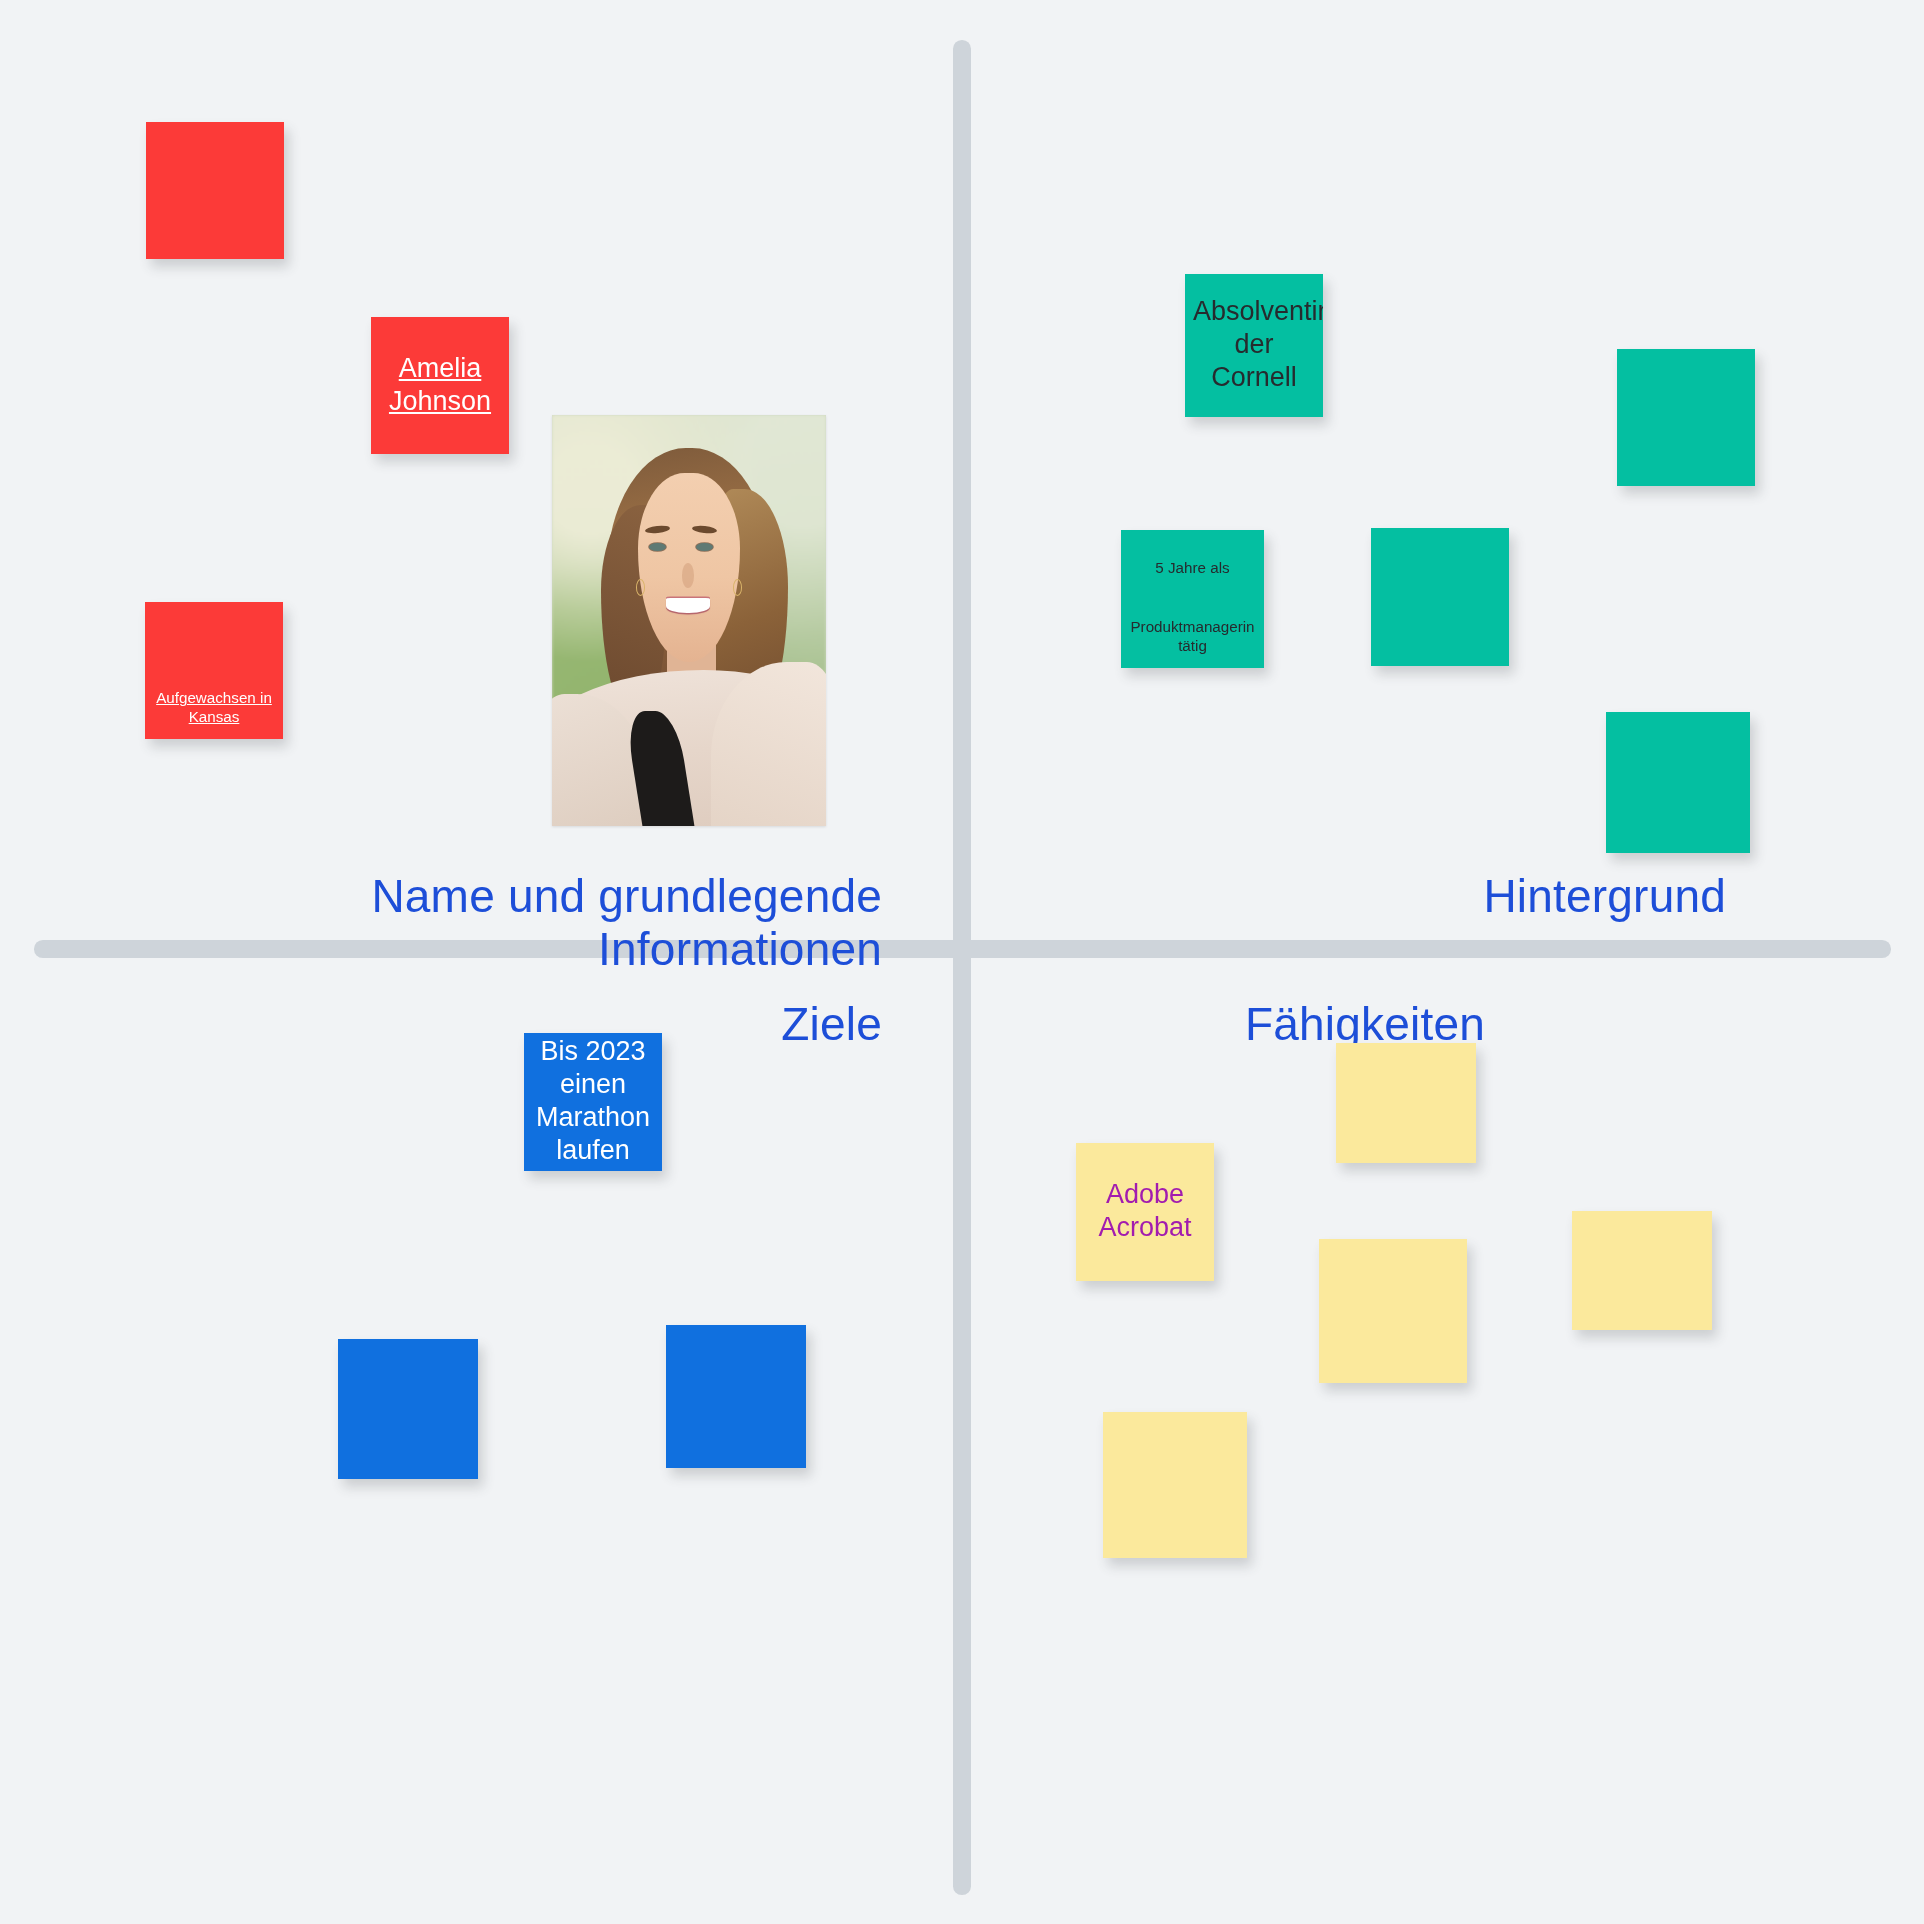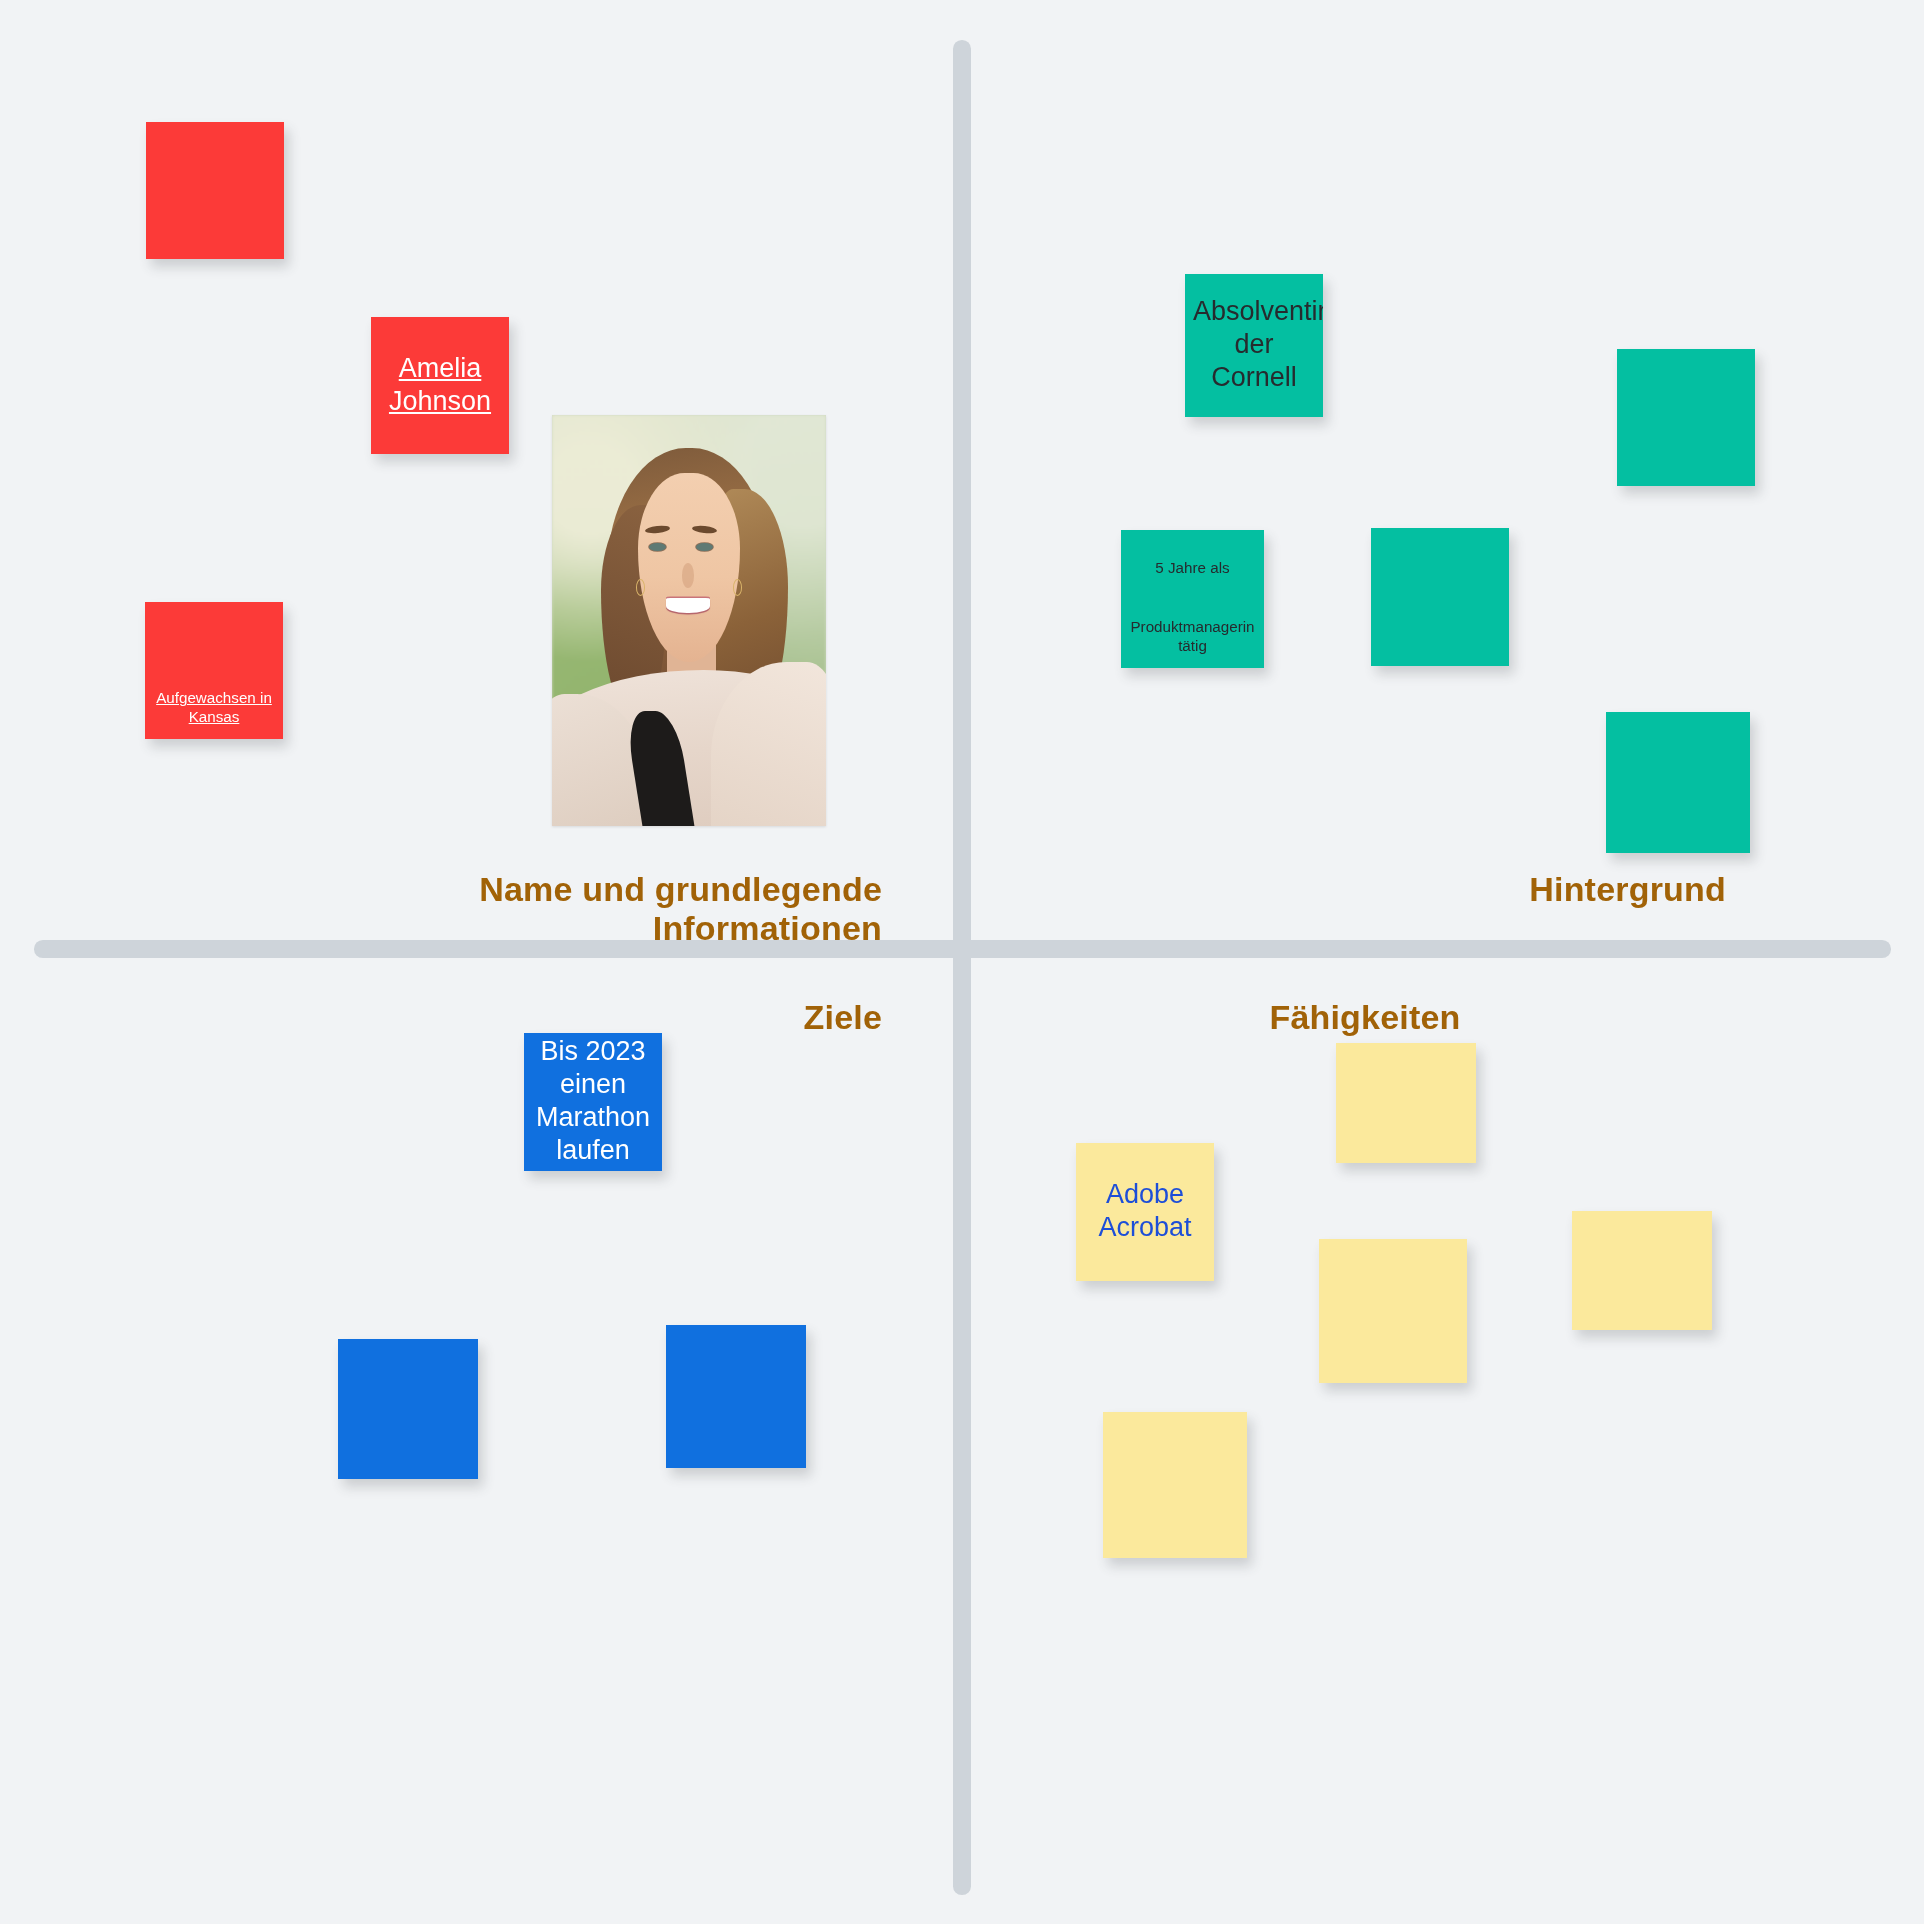--- a/index.html
+++ b/index.html
@@ -25,23 +25,23 @@
     position:absolute;
     left:34px;top:940px;
     width:1857px;height:18.4px;
     background:#ced4da;
     border-radius:8.8px;
   }
 
   
   .quad-label{
     position:absolute;
-    color:#a16207;
-    font-size:34px;
-    font-weight:bold;
+    color:#1d4ed8;
+    font-size:46px;
+    font-weight:normal;
     line-height:1.15;
     letter-spacing:0.2px;
     white-space:pre-line;
   }
   .quad-label.q-topleft{
     left:160px;top:870px;width:722px;
     text-align:right;
   }
   .quad-label.q-topright{
     left:1004px;top:870px;width:722px;
@@ -73,21 +73,21 @@
     text-align:center;
     white-space:pre-line;
   }
   .note .ln.top{margin-top:17px;}
   .note .ln.bot{margin-bottom:1.6px;}
   .note.center-text{justify-content:center;}
 
   .note.red{background:#fc3a38;color:#ffffff;text-decoration:underline;}
   .note.green{background:#04bfa1;color:#262b2e;}
   .note.blue{background:#1070df;color:#ffffff;}
-  .note.yellow{background:#fbe99c;color:#1d4ed8;}
+  .note.yellow{background:#fbe99c;color:#a21caf;}
 
   .fs-lg{font-size:27px;line-height:1.22;}
   .fs-sm{font-size:15.2px;line-height:1.25;}
 
   
   .photo{
     position:absolute;
     left:552px;top:415px;
     width:274px;height:411px;
     overflow:hidden;

